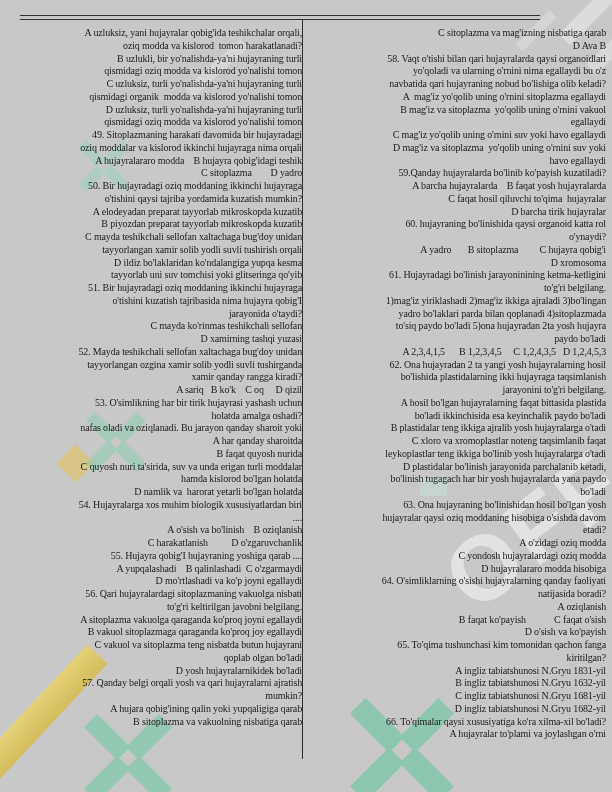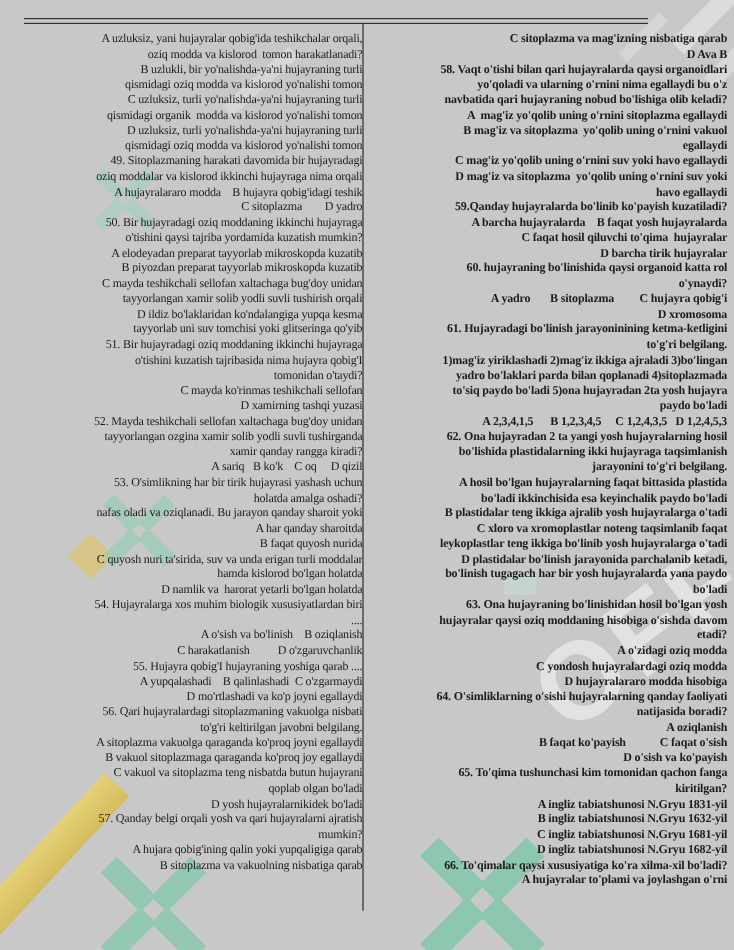--- a/index.html
+++ b/index.html
@@ -45,21 +45,21 @@
   .content{position:absolute;inset:0;z-index:1;}
   .rule-double{
     position:absolute;left:20px;top:15px;width:520px;height:3px;
     border-top:1px solid #333;border-bottom:1px solid #333;
   }
   .col-divider{
     position:absolute;left:302px;top:19px;width:1px;height:740px;background:#2d2d2d;
   }
   .col{position:absolute;top:27px;text-align:right;}
   .col-left{left:20px;width:282px;}
-  .col-right{left:308px;width:298px;font-weight:bold;}
+  .col-right{left:308px;width:298px;}
   .line{
     font-size:10px;line-height:12.75px;letter-spacing:-0.15px;
     white-space:pre;height:12.75px;
   }
 </style>
 </head>
 <body>
 
 <div class="page">
 
@@ -119,21 +119,21 @@
         <div class="line">50. Bir hujayradagi oziq moddaning ikkinchi hujayraga</div>
         <div class="line">o'tishini qaysi tajriba yordamida kuzatish mumkin?</div>
         <div class="line">A elodeyadan preparat tayyorlab mikroskopda kuzatib</div>
         <div class="line">B piyozdan preparat tayyorlab mikroskopda kuzatib</div>
         <div class="line">C mayda teshikchali sellofan xaltachaga bug'doy unidan</div>
         <div class="line">tayyorlangan xamir solib yodli suvli tushirish orqali</div>
         <div class="line">D ildiz bo'laklaridan ko'ndalangiga yupqa kesma</div>
         <div class="line">tayyorlab uni suv tomchisi yoki glitseringa qo'yib</div>
         <div class="line">51. Bir hujayradagi oziq moddaning ikkinchi hujayraga</div>
         <div class="line">o'tishini kuzatish tajribasida nima hujayra qobig'I</div>
-        <div class="line">tomonidan o'taydi?</div>
+        <div class="line">jarayonida o'taydi?</div>
         <div class="line">C mayda ko'rinmas teshikchali sellofan</div>
         <div class="line">D xamirning tashqi yuzasi</div>
         <div class="line">52. Mayda teshikchali sellofan xaltachaga bug'doy unidan</div>
         <div class="line">tayyorlangan ozgina xamir solib yodli suvli tushirganda</div>
         <div class="line">xamir qanday rangga kiradi?</div>
         <div class="line">A sariq   B ko'k    C oq     D qizil</div>
         <div class="line">53. O'simlikning har bir tirik hujayrasi yashash uchun</div>
         <div class="line">holatda amalga oshadi?</div>
         <div class="line">nafas oladi va oziqlanadi. Bu jarayon qanday sharoit yoki</div>
         <div class="line">A har qanday sharoitda</div>

